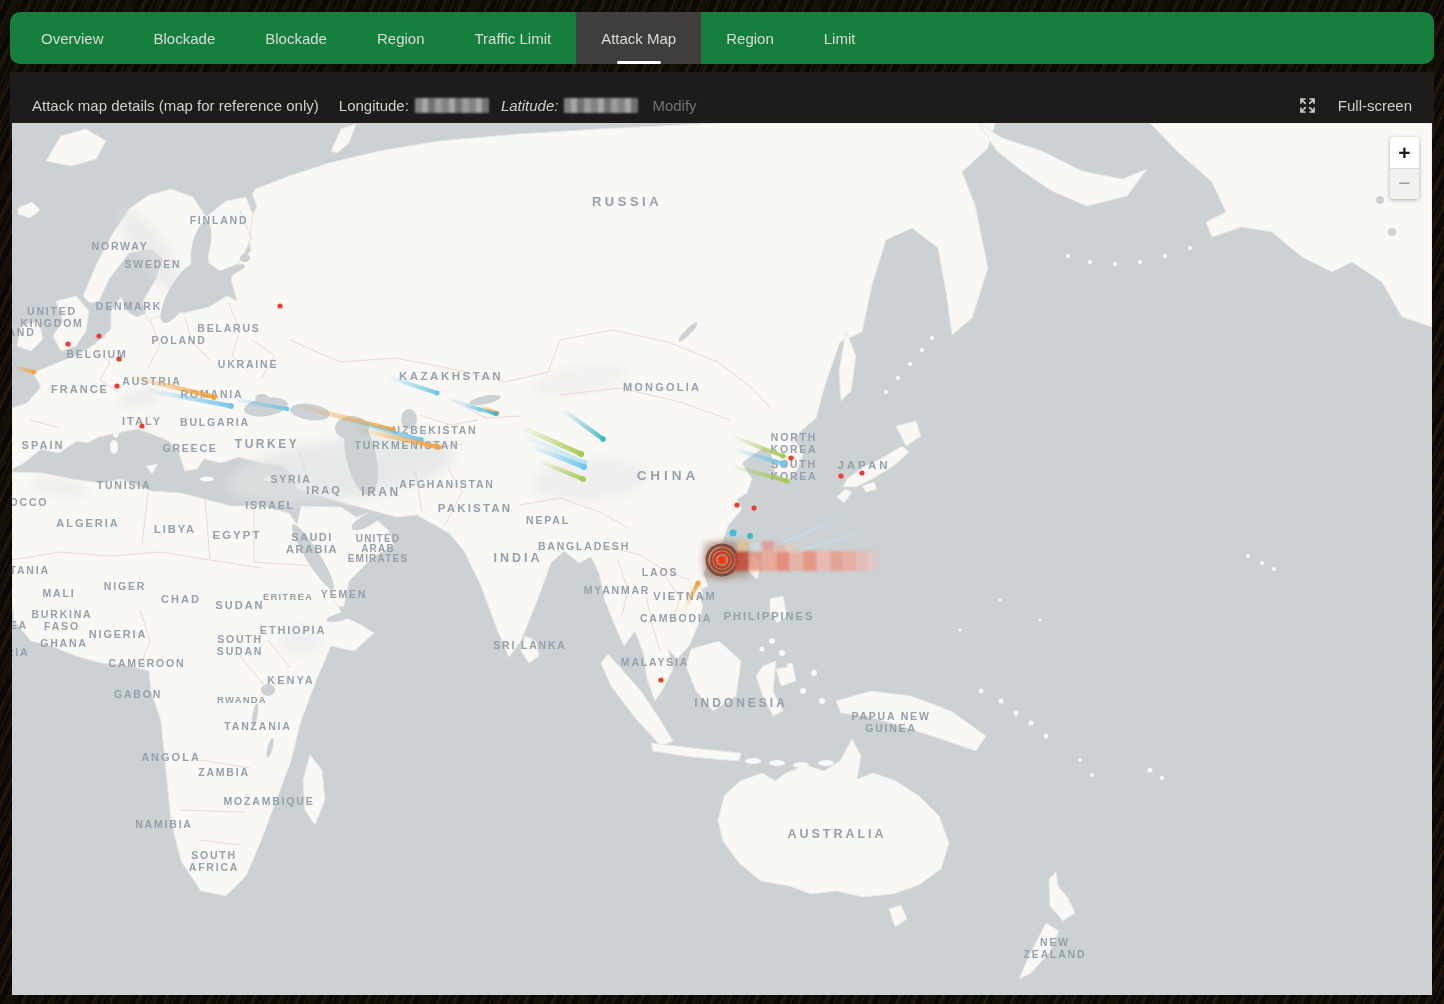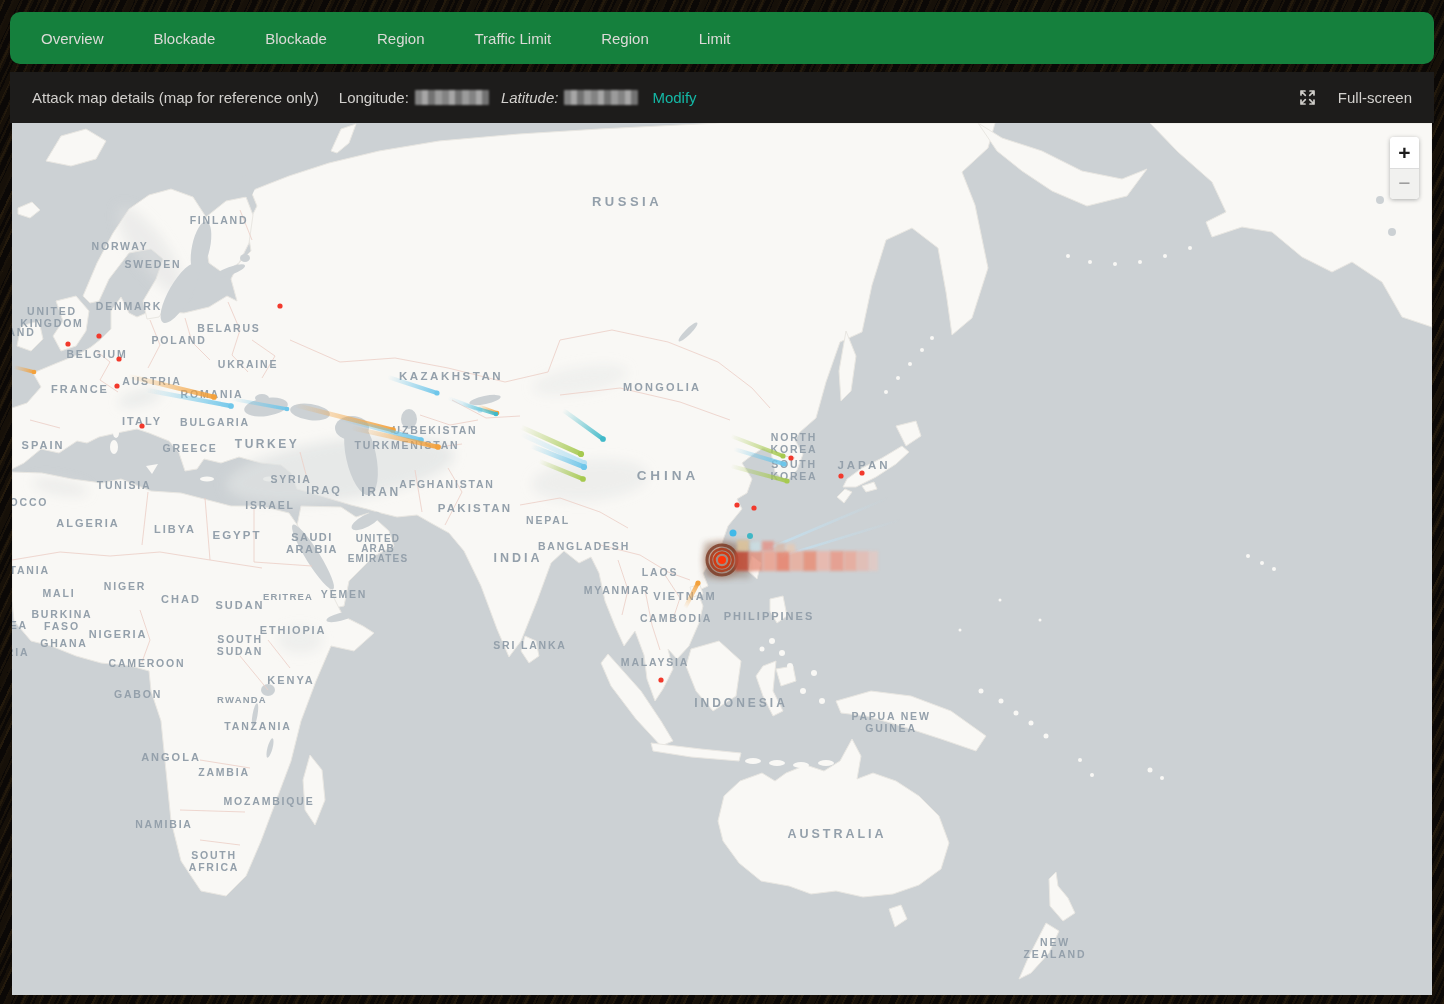--- a/index.html
+++ b/index.html
@@ -14,29 +14,29 @@
   
   .topnav{position:absolute;left:10px;right:10px;top:12px;height:52px;background:#15803d;
     border-radius:10px;display:flex;align-items:stretch;padding:0 6px;overflow:hidden;}
   .tab{padding:0 25px;display:flex;align-items:center;font-size:15px;color:#dcdad7;
     position:relative;cursor:pointer;white-space:nowrap;}
   .tab.active{background:#403e3d;}
   .tab.active::after{content:"";position:absolute;left:50%;transform:translateX(-50%);
     bottom:0;width:44px;height:3px;background:#ffffff;border-radius:2px;}
   
   .subheader{position:absolute;left:10px;right:10px;top:72px;height:51px;background:#1d1c1b;
-    display:flex;align-items:center;padding:0 22px;font-size:15px;color:#d2d0cd;}
+    display:flex;align-items:center;padding:8px 22px;font-size:15px;color:#d2d0cd;}
   .sub-title{color:#d2d0cd;}
   .coord-label{margin-left:20px;}
   .coord-label + .redact-val{margin-left:6px;}
   .redact-val{width:74px;height:15px;display:inline-block;vertical-align:middle;border-radius:1px;
     background-image:repeating-linear-gradient(90deg,#8f8f8f 0 7px,#b6b6b6 7px 13px,#7c7c7c 13px 20px,#a9a9a9 20px 27px);
     filter:blur(1.1px);opacity:.9;}
   .lat{margin-left:12px;font-style:italic;}
-  .modify{color:#14b8a6;margin-left:14px;cursor:pointer;}
+  .modify{color:#737373;margin-left:14px;cursor:pointer;}
   .fullscreen{margin-left:auto;display:flex;align-items:center;gap:22px;cursor:pointer;color:#d2d0cd;}
   
   .map{position:absolute;left:12px;right:12px;top:123px;bottom:9px;background:#ccd1d4;cursor:grab;}
   .map svg{display:block;width:100%;height:100%;}
   .maplabel{fill:#94a0ab;font-weight:bold;font-size:10.5px;letter-spacing:1.8px;
     font-family:"Liberation Sans",sans-serif;text-anchor:middle;}
   .land{fill:#f9f8f5;stroke:#e9e7e2;stroke-width:1;stroke-linejoin:round;}
   .isle{fill:#f9f8f5;}
   .sea{fill:#ccd1d4;}
   .shade{fill:#dfe2e2;}
@@ -51,20 +51,21 @@
 </head>
 <body>
 
 <nav class="topnav">
   <div id="nav-tabs" style="display:flex;align-items:stretch;">
       <div class="tab">Overview</div>
       <div class="tab">Blockade</div>
       <div class="tab">Blockade</div>
       <div class="tab">Region</div>
       <div class="tab">Traffic Limit</div>
+      <div class="tab active">Attack Map</div>
       <div class="tab">Region</div>
       <div class="tab">Limit</div>
     </div>
 </nav>
 
 <div class="subheader">
   <span class="sub-title">Attack map details (map for reference only)</span>
   <span class="coord-label">Longitude:</span>
   <span class="redact-val"></span>
   <span class="coord-label lat" style="margin-left:12px;">Latitude:</span>

